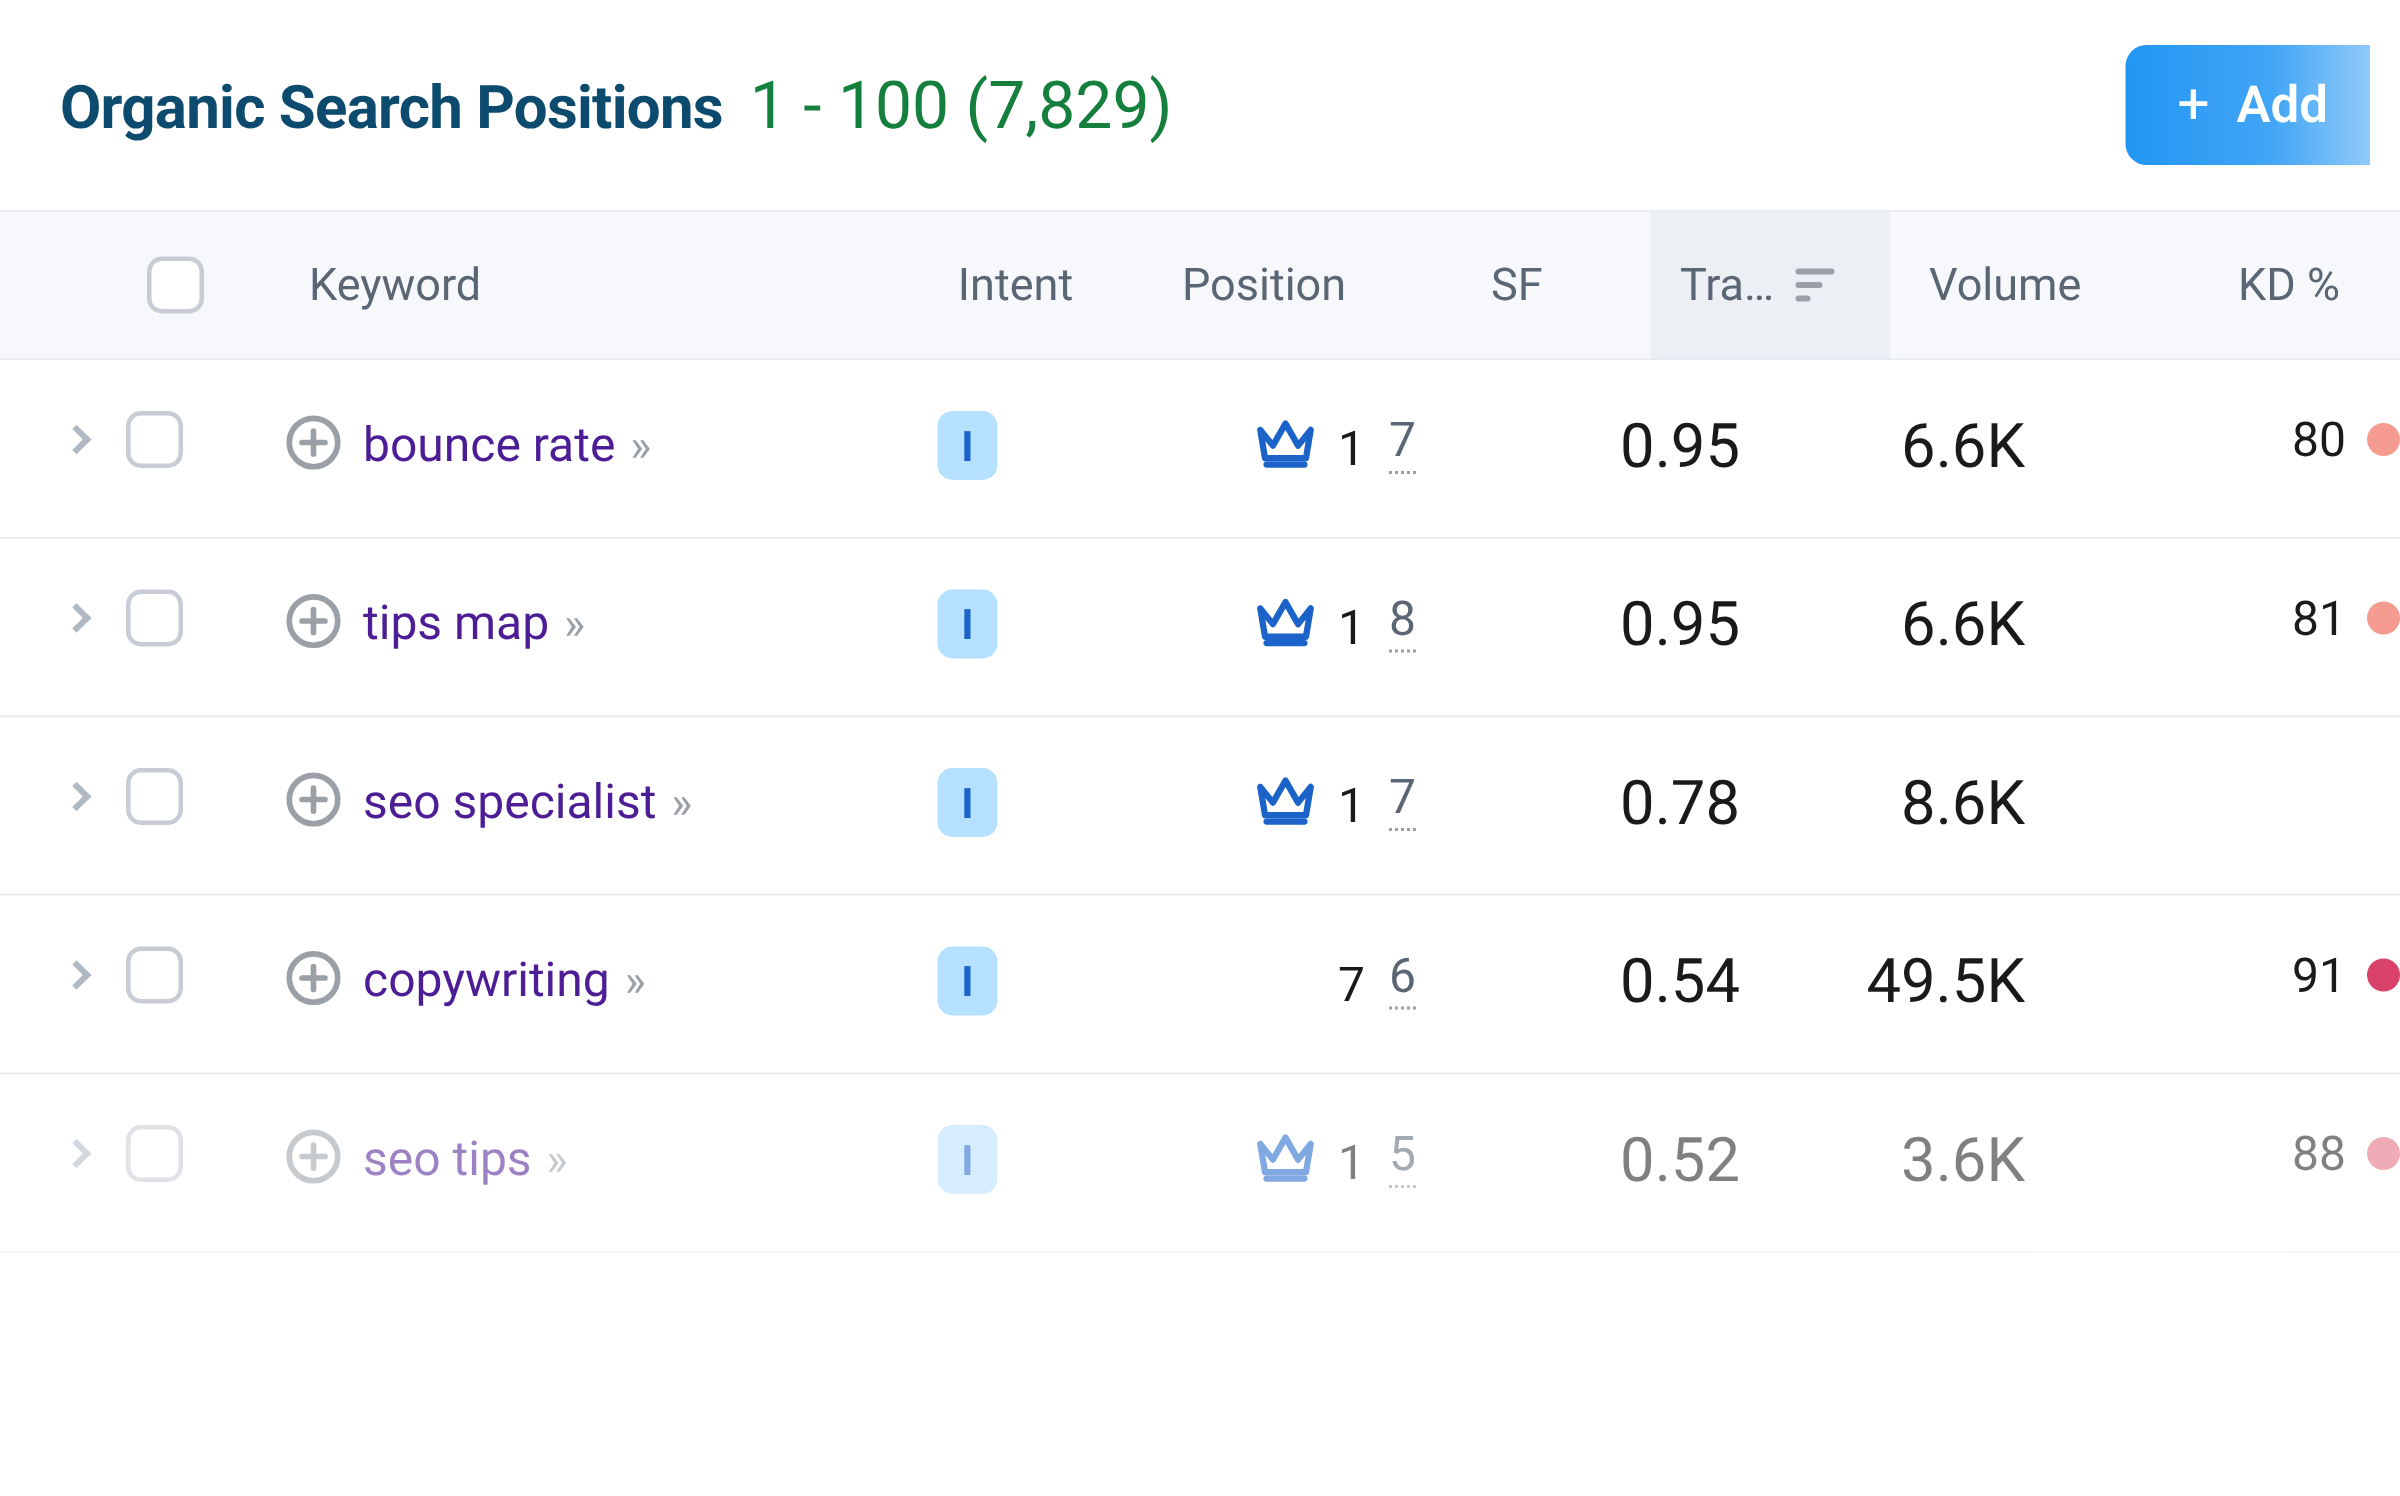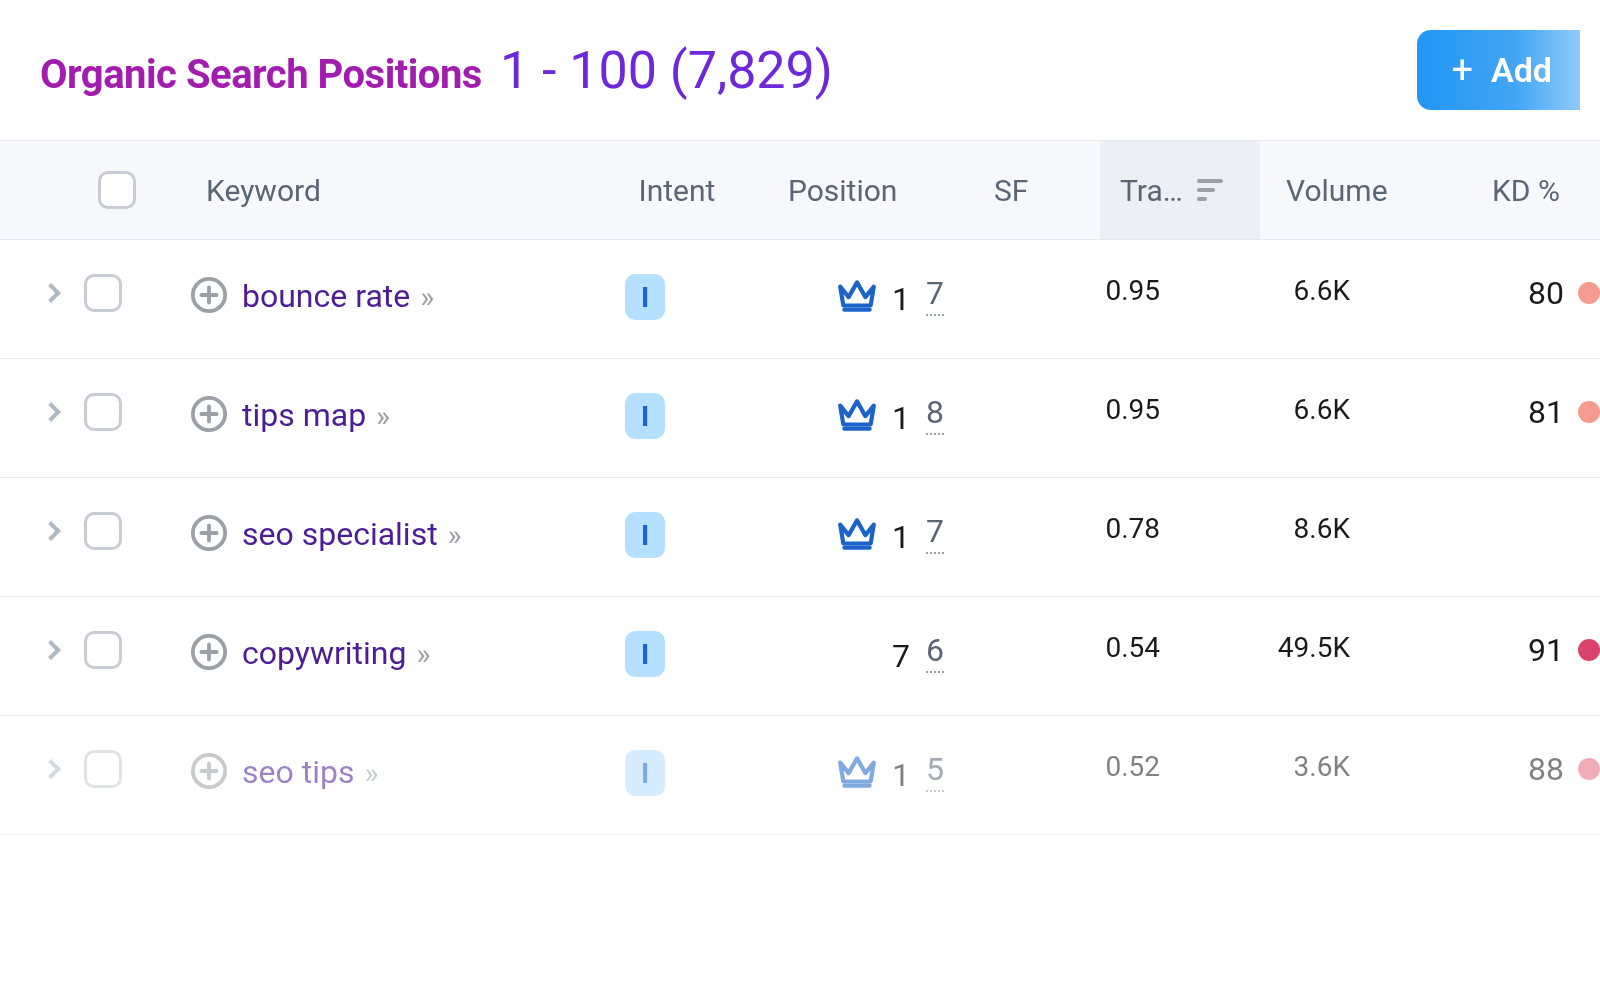--- a/index.html
+++ b/index.html
@@ -28,26 +28,26 @@
   }
   .header-left {
     display: flex;
     align-items: baseline;
     gap: 18px;
   }
   .page-title {
     font-size: 40px;
     font-weight: 700;
     letter-spacing: -0.5px;
-    color: #a21caf;
+    color: #0c4a6e;
   }
   .page-range {
-    font-size: 52px;
+    font-size: 44px;
     font-weight: 400;
-    color: #6d28d9;
+    color: #15803d;
   }
   .add-btn {
     background: linear-gradient(90deg, #2196f3 0%, #42a5f5 60%, #90caf9 100%);
     color: #fff;
     border-radius: 14px 0 0 14px;
     padding: 20px 28px 20px 34px;
     font-size: 34px;
     font-weight: 600;
     display: inline-flex;
     align-items: center;
@@ -203,21 +203,21 @@
     color: #5b6675;
     padding-left: 6px;
   }
   .sf-cell span {
     border-bottom: 2px dotted #9aa0a6;
     padding-bottom: 2px;
   }
 
   .traffic-cell,
   .volume-cell {
-    font-size: 28px;
+    font-size: 41px;
     text-align: right;
     padding-right: 20px;
     color: #1a1a1a;
   }
 
   .kd-cell {
     display: flex;
     align-items: center;
     justify-content: flex-end;
     gap: 14px;

